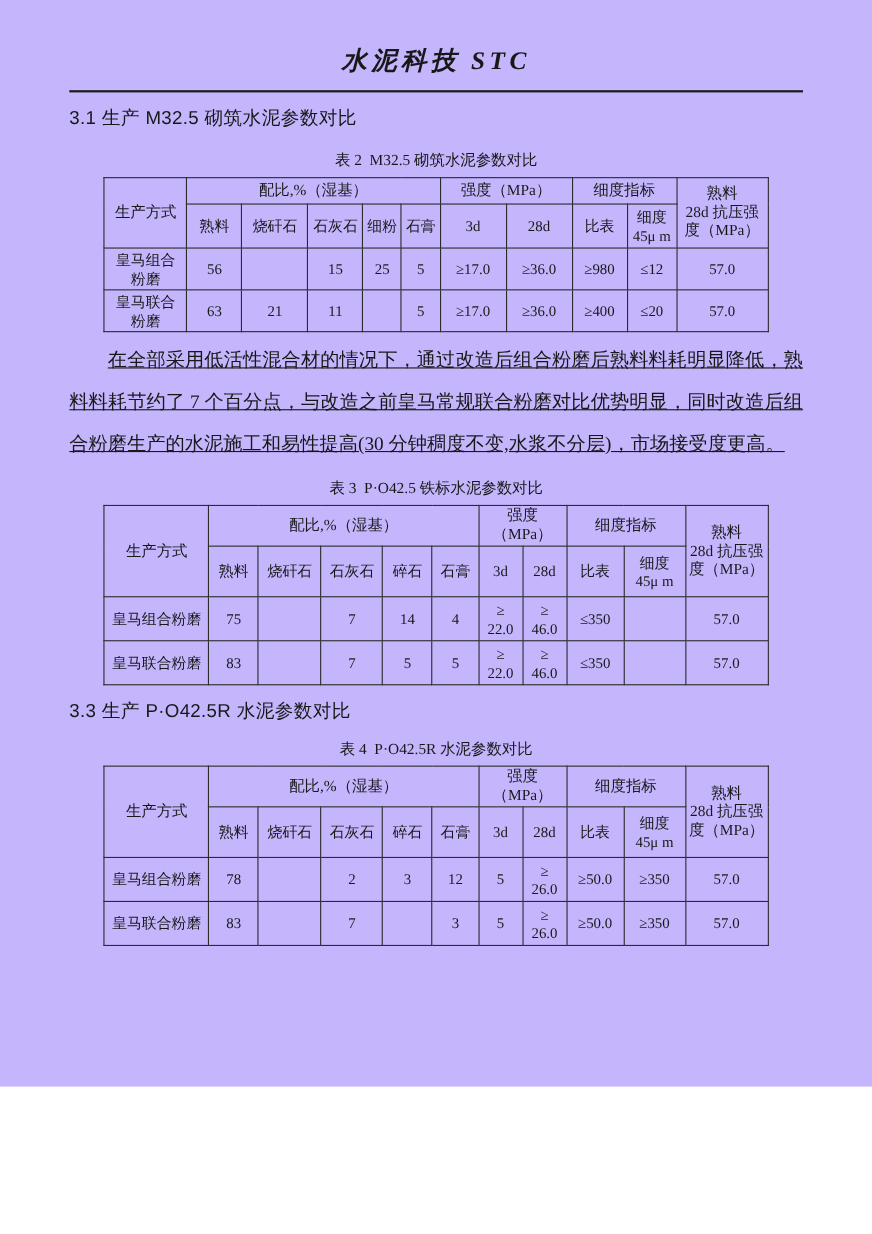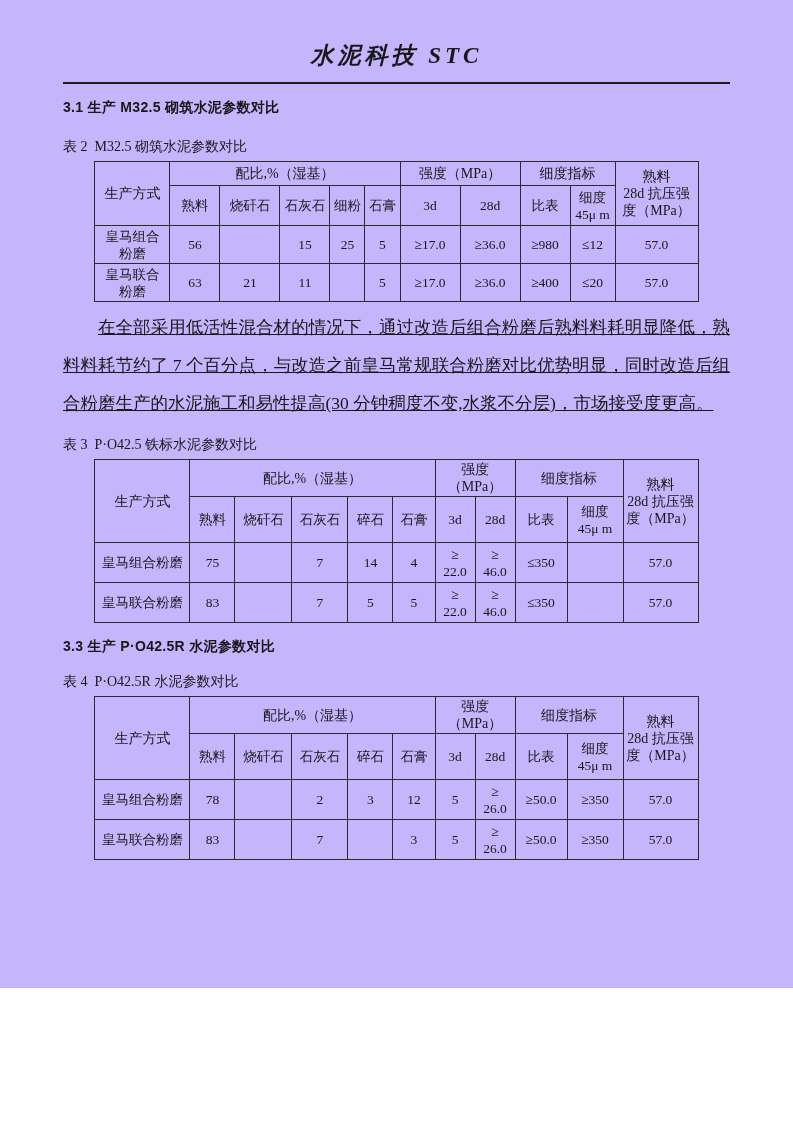--- a/index.html
+++ b/index.html
@@ -19,27 +19,28 @@
     font-size: 23px;
     font-weight: bold;
     font-style: italic;
     letter-spacing: 4px;
     line-height: 32px;
   }
   .header-rule { height: 0; border-bottom: 2px solid #1a1a1a; margin-top: 10px; }
   .intro { font-size: 17px; line-height: 25px; margin-top: 9px; }
   .sec-heading {
     font-family: "Liberation Sans", sans-serif;
-    font-weight: bold;
-    font-size: 14px;
+    font-weight: normal;
+    font-size: 17px;
     line-height: 25px;
     margin-top: 11px;
     letter-spacing: 0.3px;
   }
   .tbl-caption {
+    text-align: center;
     font-size: 14px;
     line-height: 18px;
     white-space: pre-wrap;
     margin-top: 14px;
   }
   .tbl-caption.first { margin-top: 18px; }
   table.ptable {
     border-collapse: collapse;
     table-layout: fixed;
     width: 603px;

